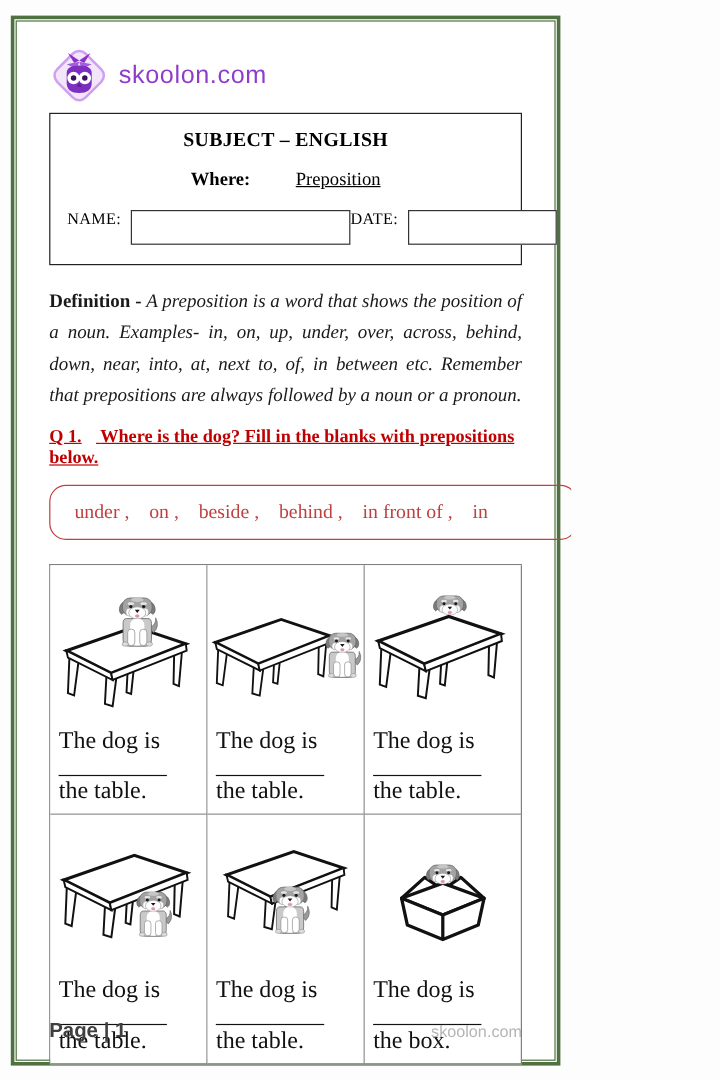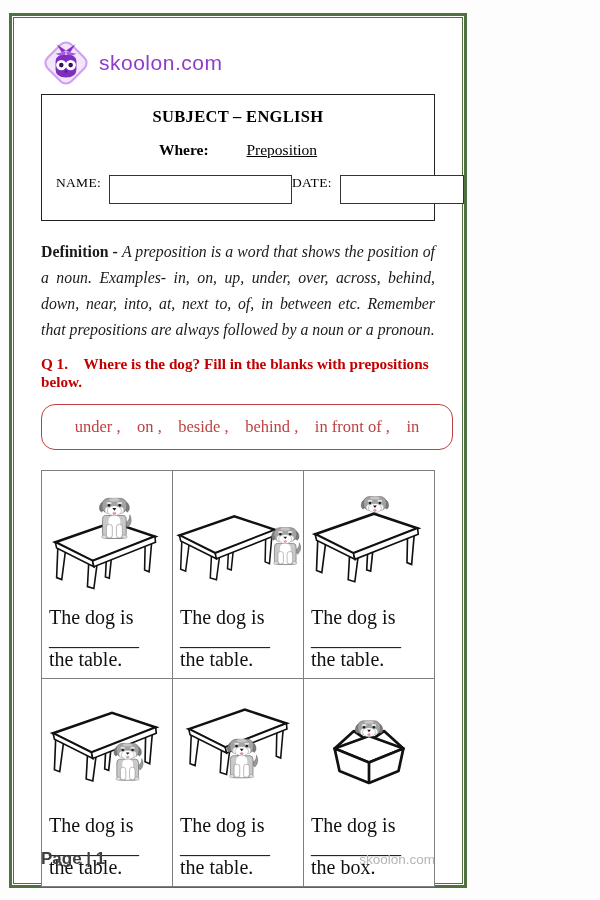--- a/index.html
+++ b/index.html
@@ -25,24 +25,24 @@
   .name-input{width:232px;}
   .date-input{width:118px;}
   .nd-spacer{flex:1;}
 
   
   .definition{margin-top:18px;font-size:15.8px;line-height:26px;text-align:justify;color:#1a1a1a;}
   .definition .d-label{font-weight:bold;font-style:normal;}
   .definition .d-text{font-style:italic;}
 
   
-  .q-row{margin-top:12px;font-weight:bold;font-size:15.2px;color:#c00000;}
+  .q-row{margin-top:12px;font-weight:bold;font-size:15.2px;color:#c00000;text-decoration:underline;}
   .q-num{margin-right:12px;}
   .word-bank{margin:13px auto 0 auto;width:398px;border:1.6px solid #bf4040;border-radius:14px;
-             padding:12px 6px;text-align:center;color:#bf4040;font-size:16.5px;white-space:pre-wrap;}
+             padding:12px 20px;text-align:left;color:#bf4040;font-size:16.5px;white-space:pre-wrap;}
 
   
   .ex-grid{margin-top:20px;display:grid;grid-template-columns:repeat(3,1fr);
            border-left:1px solid #7f7f7f;border-top:1px solid #7f7f7f;}
   .cell{border-right:1px solid #7f7f7f;border-bottom:1px solid #7f7f7f;background:#fff;}
   .fig{display:block;width:100%;height:134px;}
   .caption{padding:2px 7px 8px 7px;font-size:20px;line-height:21px;color:#111;min-height:40px;}
 
   
   .footer{position:absolute;left:27px;right:27px;bottom:14px;display:flex;align-items:baseline;}

